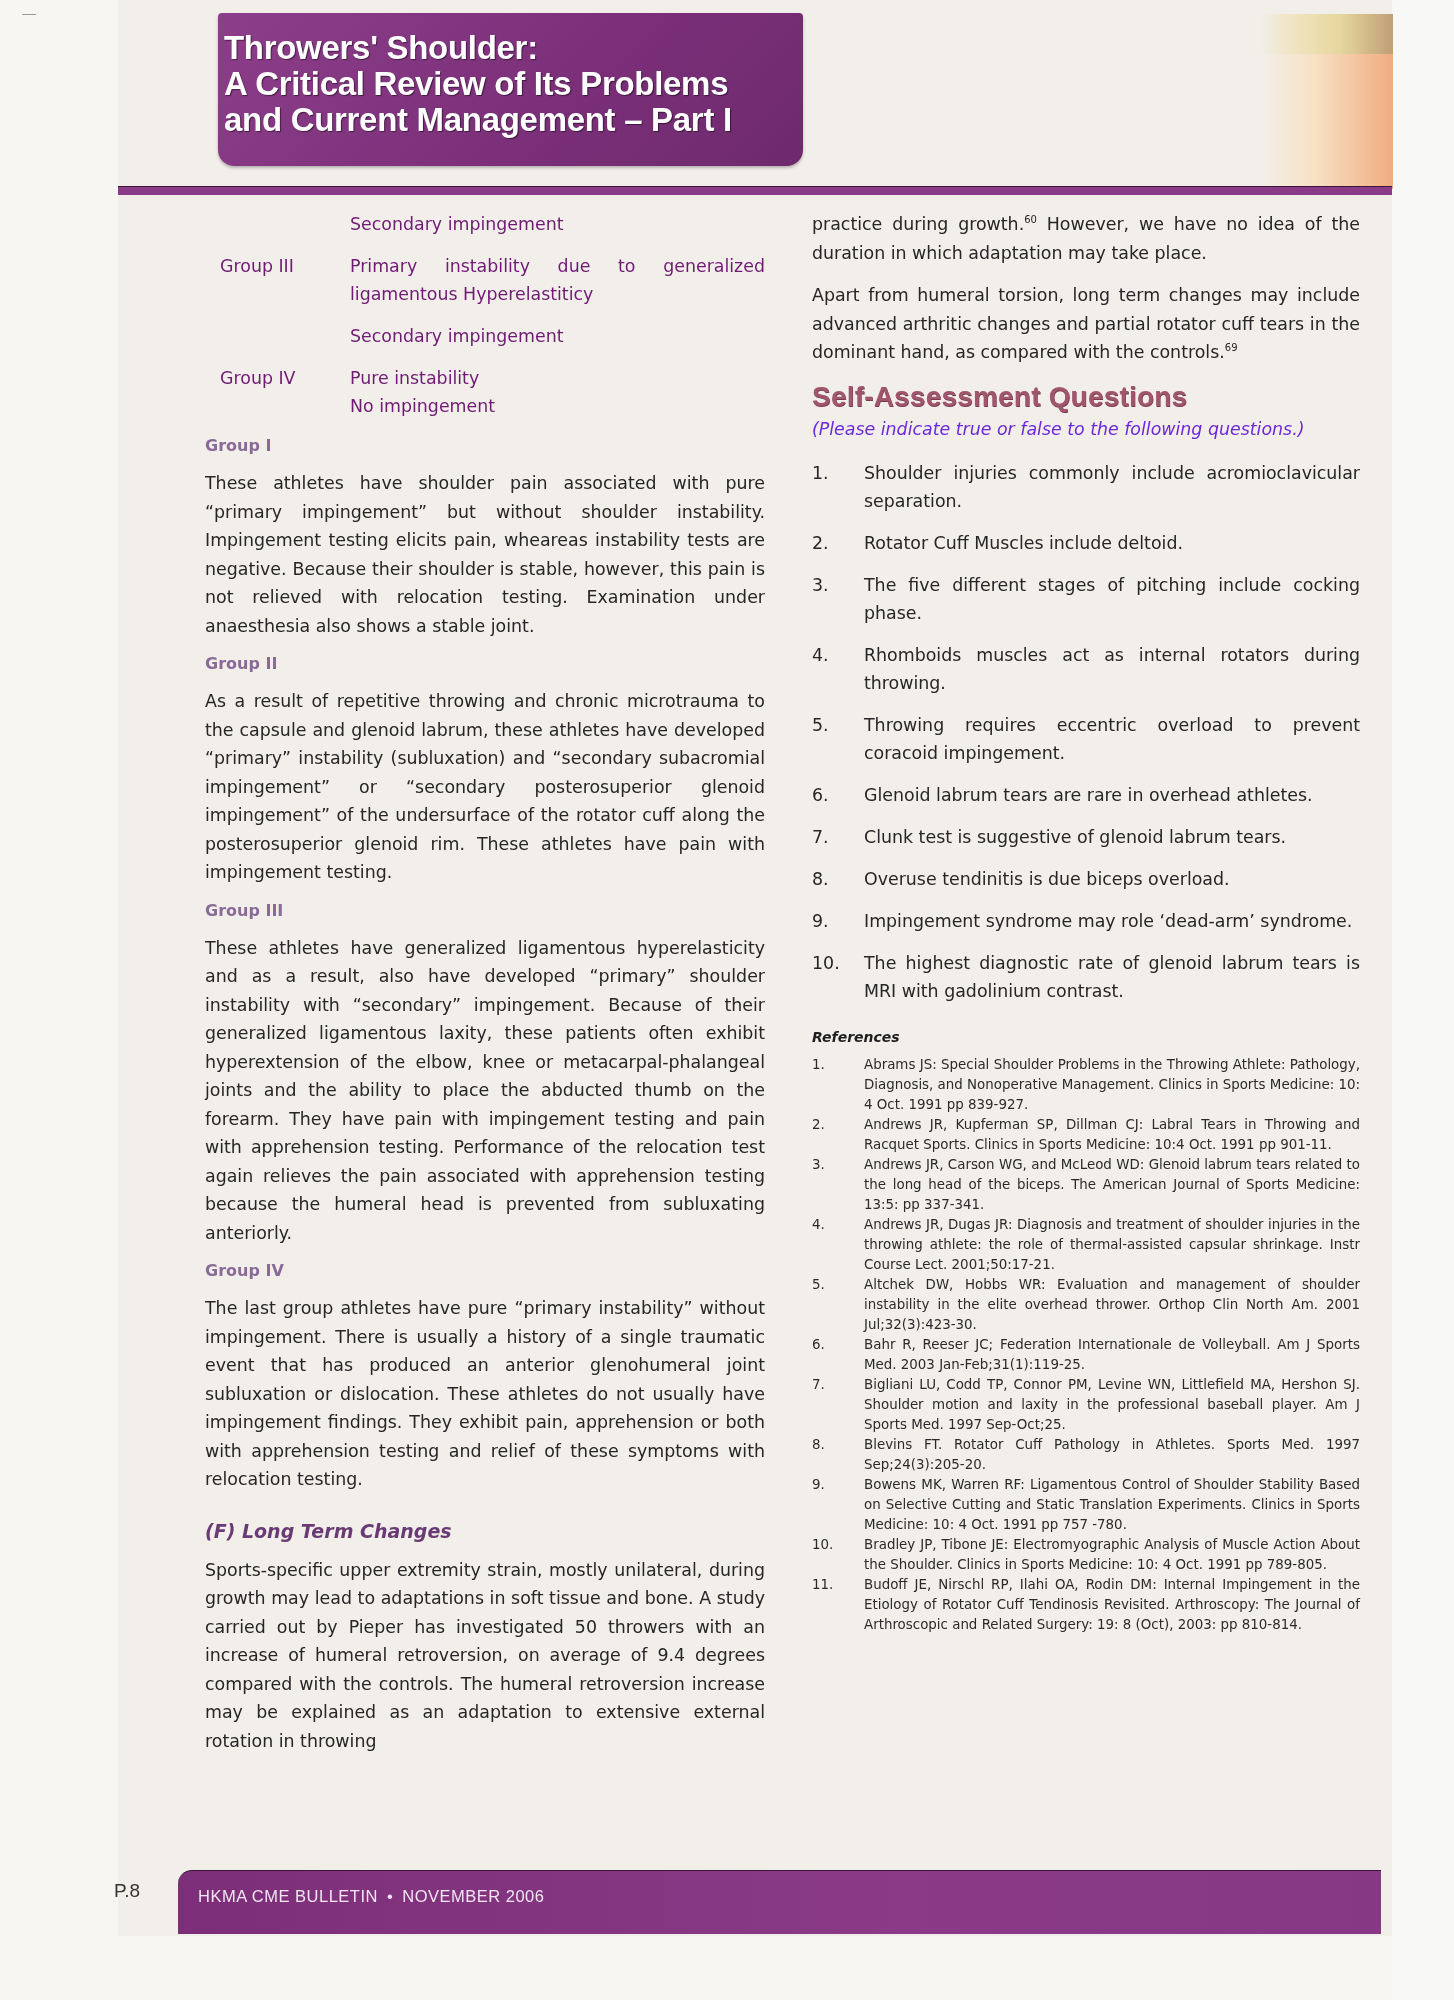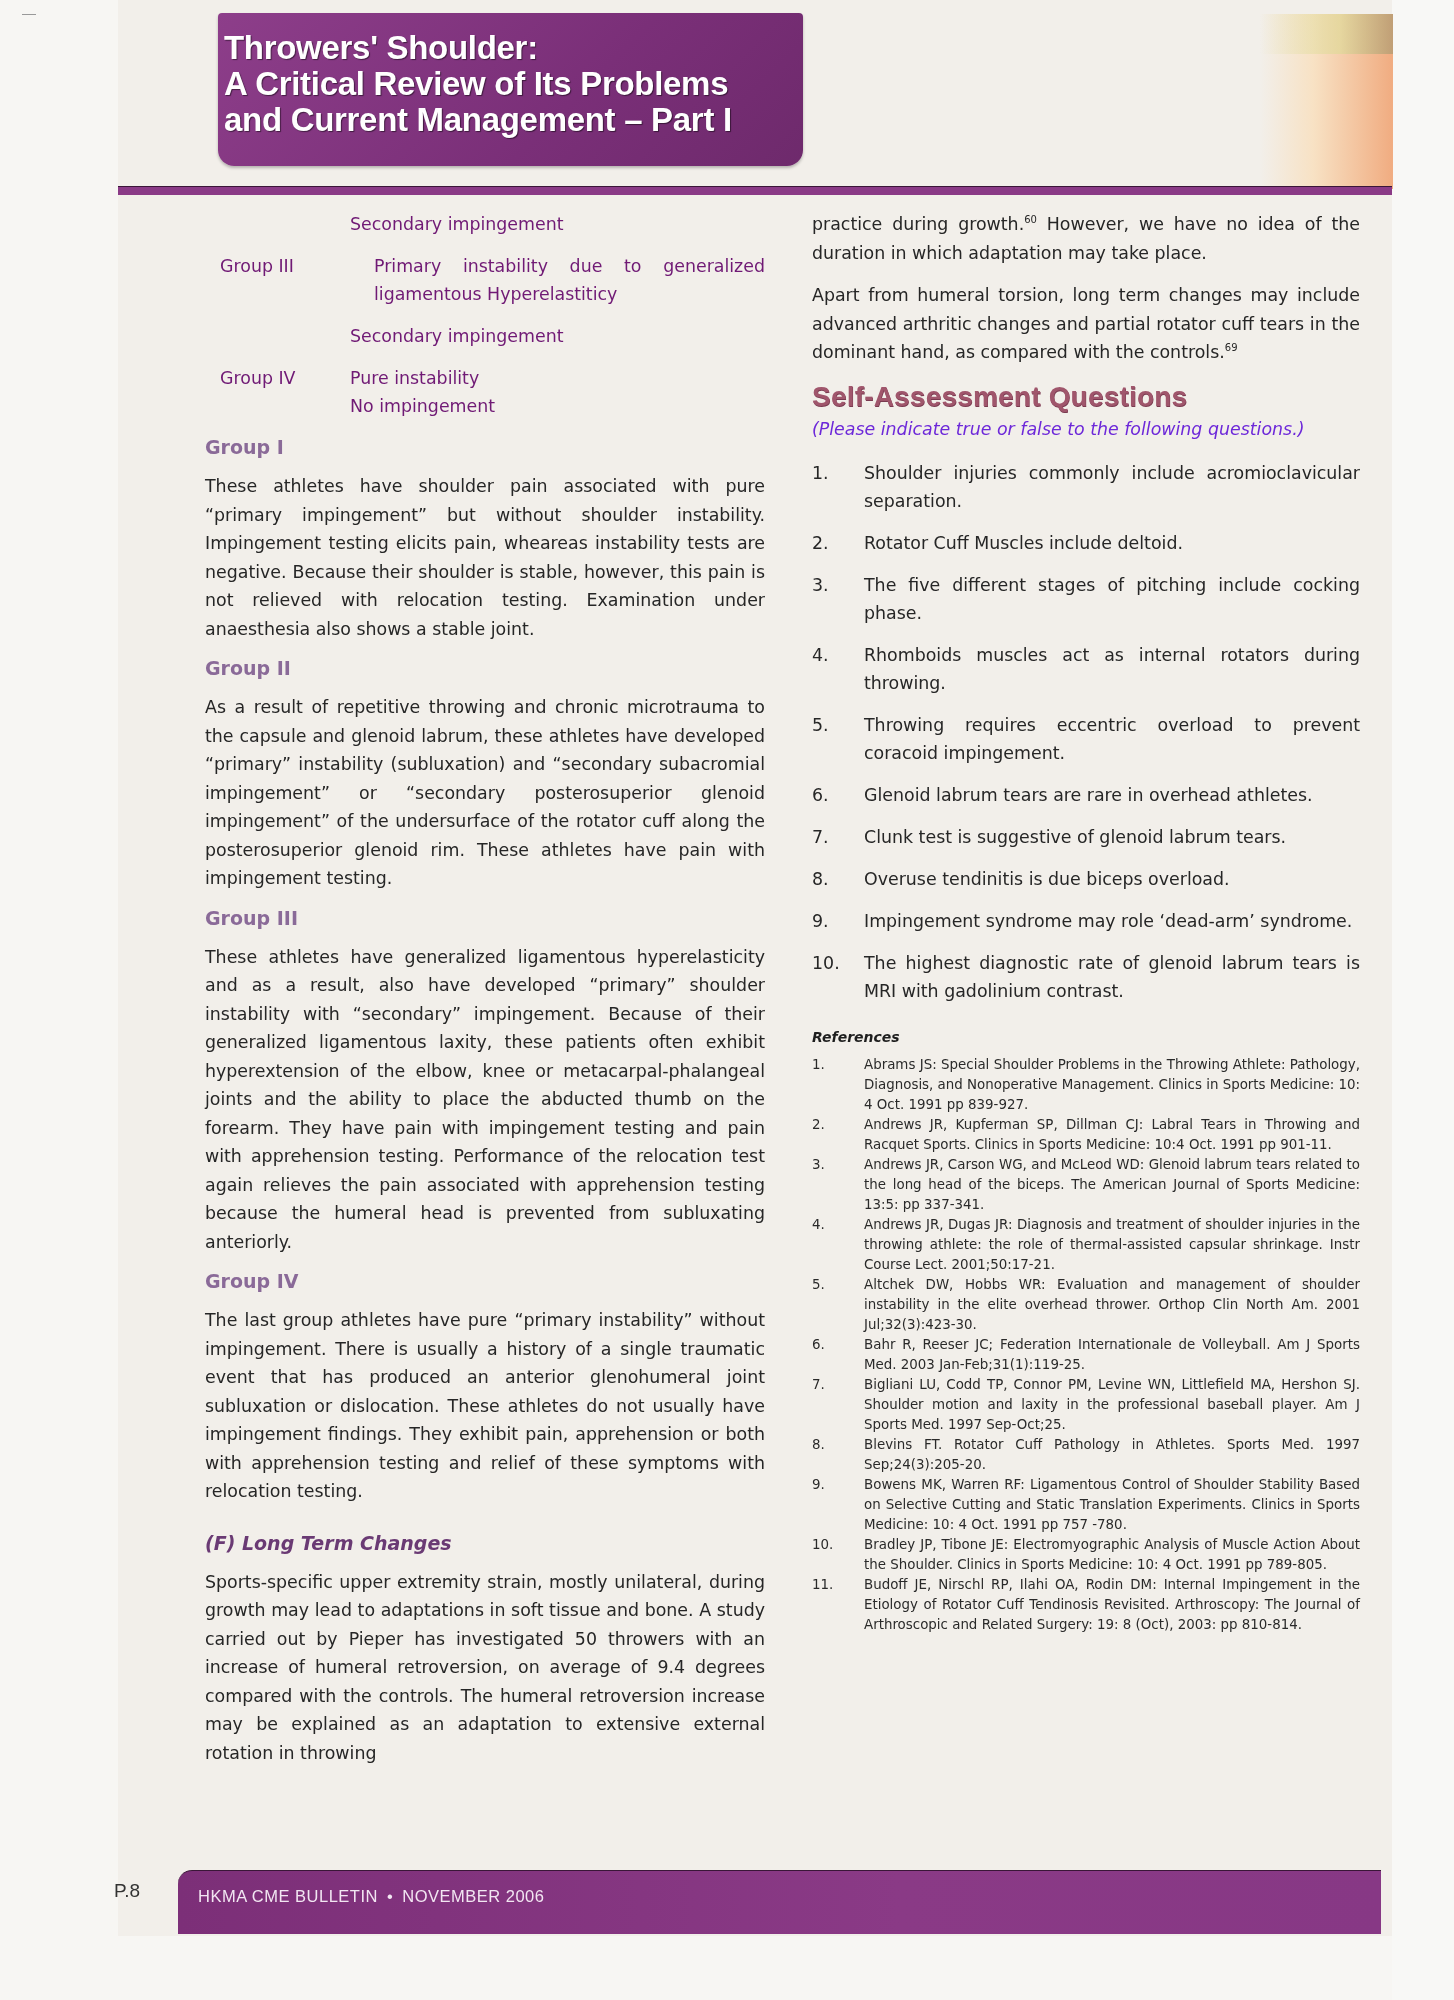--- a/index.html
+++ b/index.html
@@ -50,21 +50,21 @@
     font-size: 17.4px; line-height: 28.5px; text-align: justify;
     color: #262626; margin: 0 0 14px 0;
   }
   .group-table { font-size: 17.4px; line-height: 28px; color: #701a75; }
   .group-row { display: flex; }
   .group-label { width: 145px; flex: none; padding-left: 15px; box-sizing: border-box; }
   .group-desc { flex: 1; }
   .group-desc span { display: block; }
   .gap-row { height: 14px; }
   .group-heading {
-    font-size: 19px; font-weight: bold; color: #8a6a98; margin: 10px 0 14px 0;
+    font-size: 16px; font-weight: bold; color: #8a6a98; margin: 10px 0 14px 0;
   }
   .section-heading {
     font-size: 19px; font-weight: bold; font-style: italic; color: #6a3a74;
     margin: 26px 0 14px 0;
   }
   .sa-heading {
     font-family: "Liberation Sans", sans-serif; font-weight: bold;
     font-size: 28px; color: #a0566c; margin: 14px 0 6px 0;
     text-shadow: 0.5px 0.5px 0 #7a3a50; letter-spacing: 0.2px;
   }
@@ -118,21 +118,21 @@
   <div class="group-table">
     <div class="group-row">
       <div class="group-label"></div>
       <div class="group-desc">
         <span>Secondary impingement</span>
       </div>
     </div>
     <div class="gap-row"></div>
     <div class="group-row">
       <div class="group-label">Group III</div>
-      <div class="group-desc" style="text-align:justify;margin-left:24px;">
+      <div class="group-desc" style="text-align:justify;">
         <span>Primary instability due to generalized ligamentous Hyperelastiticy</span>
       </div>
     </div>
     <div class="gap-row"></div>
     <div class="group-row">
       <div class="group-label"></div>
       <div class="group-desc">
         <span>Secondary impingement</span>
       </div>
     </div>

